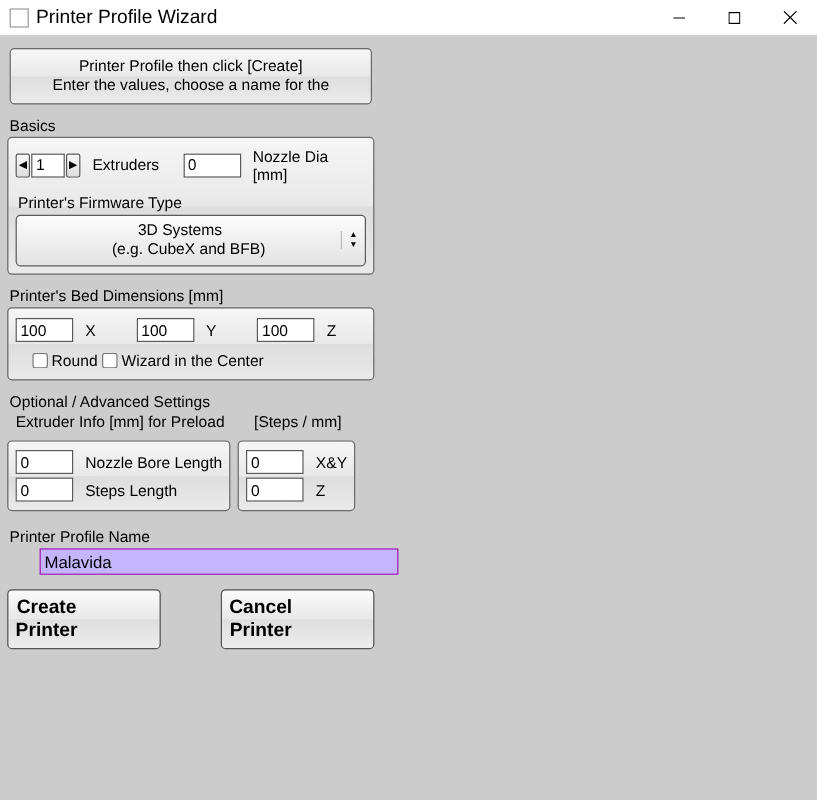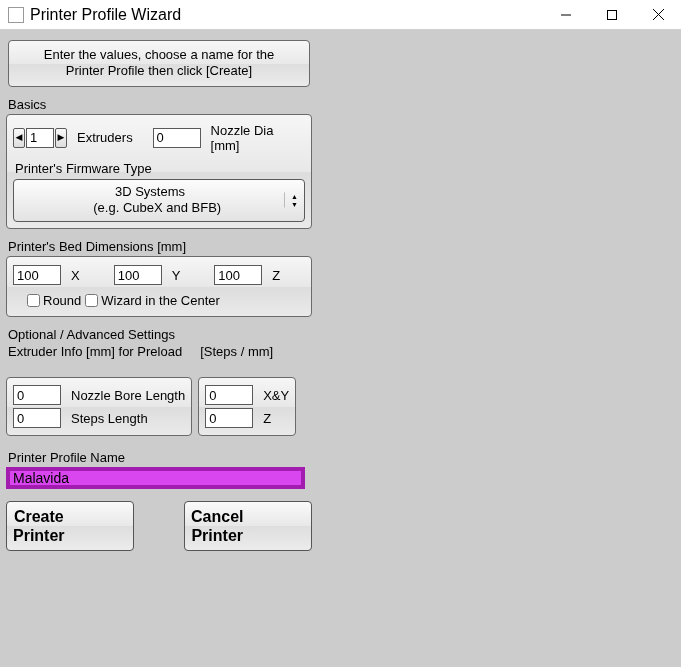--- a/index.html
+++ b/index.html
@@ -68,31 +68,31 @@
     text-align: center;
   }
   .combo .arrows {
     position: absolute; right: 6px; top: 50%; transform: translateY(-50%);
     display: flex; flex-direction: column; gap: 1px;
     border-left: 1px solid #bbb; padding-left: 6px;
   }
   .combo .arrows span { font-size: 7px; line-height: 1; }
   .check { display: inline-flex; align-items: center; gap: 3px; }
   .check input { width: 13px; height: 13px; margin: 0; }
-  .inner-label { margin: 0 0 18px 2px; }
+  .inner-label { margin: 0 0 8px 2px; text-align: center; }
   .adv-row { display: flex; gap: 6px; align-items: stretch; }
   .subgroup {
     border: 1px solid #6a6a6a; border-radius: 4px;
     background: linear-gradient(#f6f6f6,#e8e8e8 50%,#dddddd 51%,#eaeaea);
     padding: 4px 6px;
   }
   .subgroup .row { margin: 3px 0; }
   .prof-input {
-    width: 299px; height: 22px; border: 4px solid #a21caf;
-    background: #d946ef; font-size: 14px; padding: 0 3px;
+    width: 299px; height: 22px; border: 1px solid #a21caf;
+    background: #c4b5fd; font-size: 14px; padding: 0 3px; margin-left: 27px;
   }
   .btnrow { display: flex; gap: 50px; margin-top: 12px; }
   .bigbtn {
     width: 130px; height: 50px;
     border: 1px solid #555; border-radius: 4px;
     background: linear-gradient(#fafafa,#e8e8e8 50%,#dedede 51%,#ececec);
     font-weight: bold; font-size: 16px; line-height: 1.2;
     display: flex; align-items: center; 
     text-align: center;
   }
@@ -118,22 +118,22 @@
     <svg width="11" height="11">
         <line x1="0" y1="0" x2="11" y2="11"></line>
         <line x1="11" y1="0" x2="0" y2="11"></line>
       </svg>
   </div>
 </div>
 
 <div class="content">
 
   <div class="banner">
+    <div>Printer Profile then click [Create]</div>
     <div>Enter the values, choose a name for the</div>
-    <div>Printer Profile then click [Create]</div>
   </div>
 
   <div class="section-label">Basics</div>
   <div class="group">
     <div class="row">
       <span class="spinbox">
         <button class="spinbtn">◀</button>
         <input class="num" style="width: 28px;" value="1">
         <button class="spinbtn">▶</button>
       </span>

